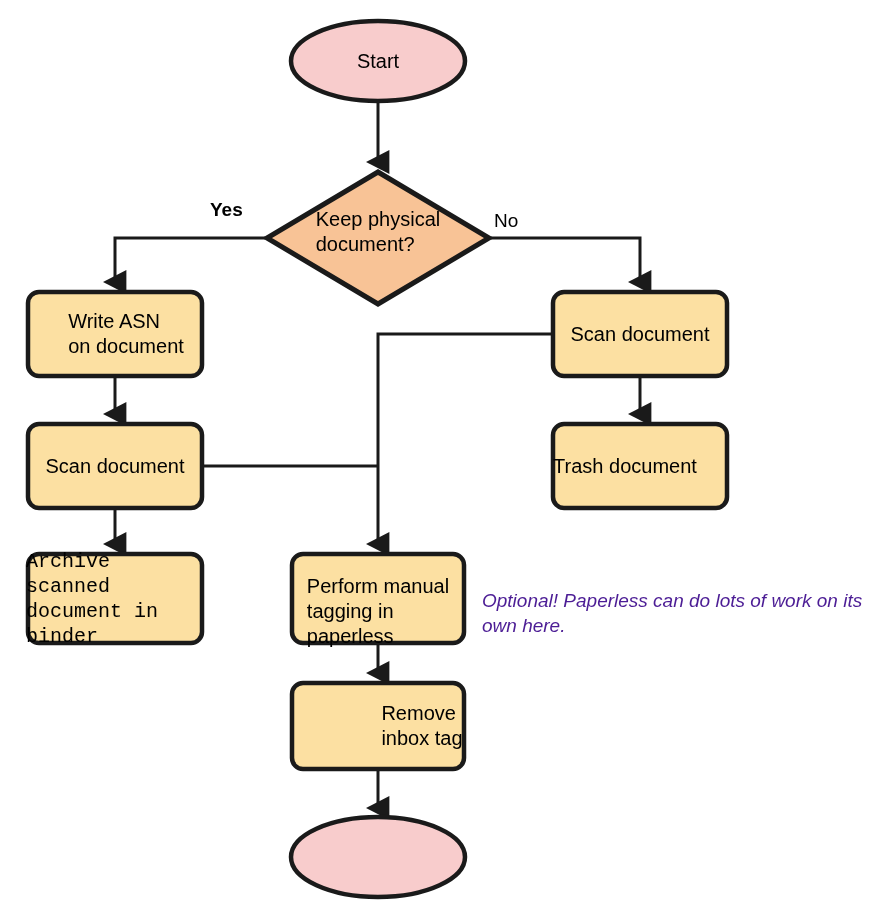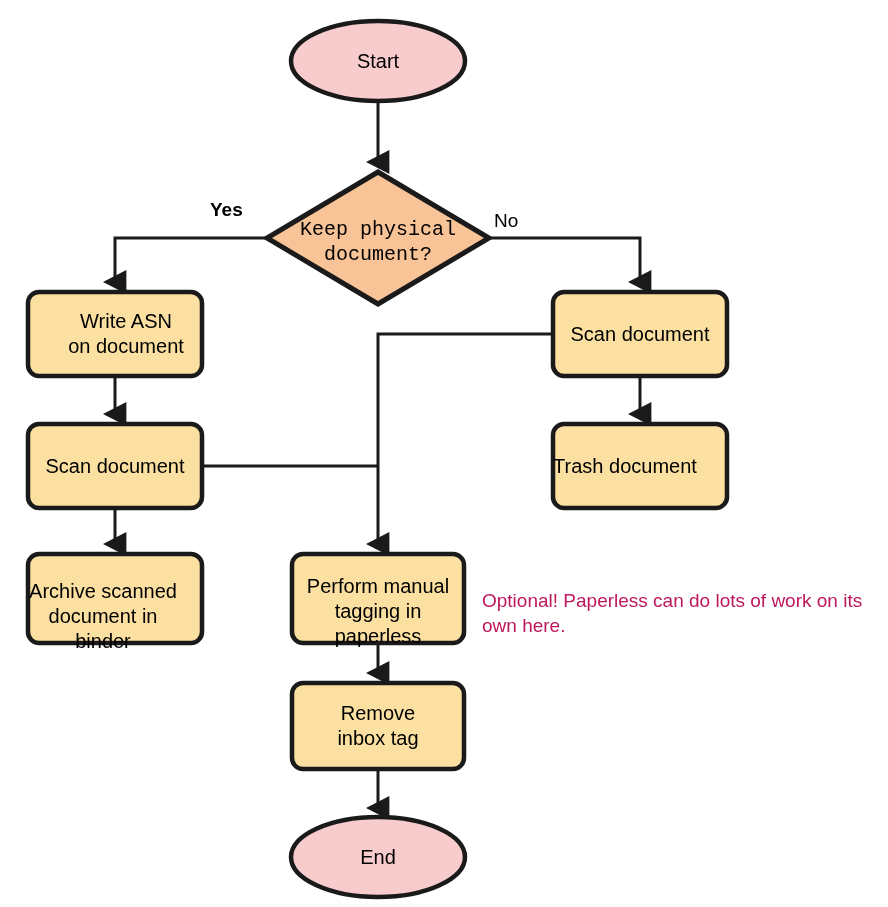--- a/index.html
+++ b/index.html
@@ -22,39 +22,39 @@
     left: 0;
     top: 0;
     width: 888px;
     height: 907px;
   }
   .node-label {
     position: absolute;
     display: flex;
     align-items: center;
     justify-content: center;
-    text-align: center;
     color: #000000;
     font-size: 20px;
     line-height: 25px;
     white-space: pre-line;
     pointer-events: none;
   }
   .edge-label {
     position: absolute;
     color: #000000;
     font-size: 19px;
     line-height: 22px;
     white-space: nowrap;
   }
   .annotation {
     position: absolute;
-    color: #be185d;
+    color: #4c1d95;
     font-size: 19px;
     line-height: 25px;
+    font-style: italic;
   }
 </style>
 </head>
 <body>
 
 <div id="flowchart-canvas">
 
   <svg id="flow-svg" viewBox="0 0 888 907">
     <defs>
       <marker id="arrowhead" markerWidth="9" markerHeight="9" refX="4.4" refY="4.2" orient="auto" markerUnits="strokeWidth">
@@ -101,44 +101,43 @@
 
     <rect x="292" y="554" width="172" height="89" rx="11" ry="11" fill="#FCE0A2" stroke="#1A1A1A" stroke-width="4.5"></rect>
 
     <rect x="292" y="683" width="172" height="86" rx="11" ry="11" fill="#FCE0A2" stroke="#1A1A1A" stroke-width="4.5"></rect>
 
     <ellipse cx="378" cy="857" rx="87" ry="40" fill="#F8CCCC" stroke="#1A1A1A" stroke-width="4.5"></ellipse>
   </svg>
 
   <div class="node-label" style="left:289px; top:20px; width:178px; height:82px;">Start</div>
 
-  <div class="node-label" style="left:282px; top:174px; width:192px; height:136px;font-family:Liberation Mono, monospace;">Keep physical
+  <div class="node-label" style="left:282px; top:164px; width:192px; height:136px;">Keep physical
 document?</div>
 
   <div class="node-label" style="left:26px; top:290px; width:178px; height:88px;margin-left:11px;">Write ASN
 on document</div>
 
   <div class="node-label" style="left:26px; top:422px; width:178px; height:88px;">Scan document</div>
 
-  <div class="node-label" style="left:26px; top:570px; width:154px; height:93px;">Archive scanned
+  <div class="node-label" style="left:26px; top:552px; width:154px; height:93px;font-family:Liberation Mono, monospace;">Archive scanned
 document in
 binder</div>
 
   <div class="node-label" style="left:551px; top:290px; width:178px; height:88px;">Scan document</div>
 
   <div class="node-label" style="left:536px; top:422px; width:178px; height:88px;">Trash document</div>
 
   <div class="node-label" style="left:290px; top:552px; width:176px; height:118px;">Perform manual
 tagging in
 paperless</div>
 
-  <div class="node-label" style="left:290px; top:681px; width:176px; height:90px;">Remove
+  <div class="node-label" style="left:290px; top:681px; width:176px; height:90px;padding-left:44px;">Remove
 inbox tag</div>
 
-  <div class="node-label" style="left:289px; top:816px; width:178px; height:82px;">End</div>
 
   <div class="edge-label" style="left:210px; top:199px;font-weight:bold;">Yes</div>
 
   <div class="edge-label" style="left:494px; top:210px;">No</div>
 
   <div class="annotation" style="left:482px; top:588px; width:406px;">Optional! Paperless can do lots of work on its own here.</div>
 
 </div>
 
 </body></html>

